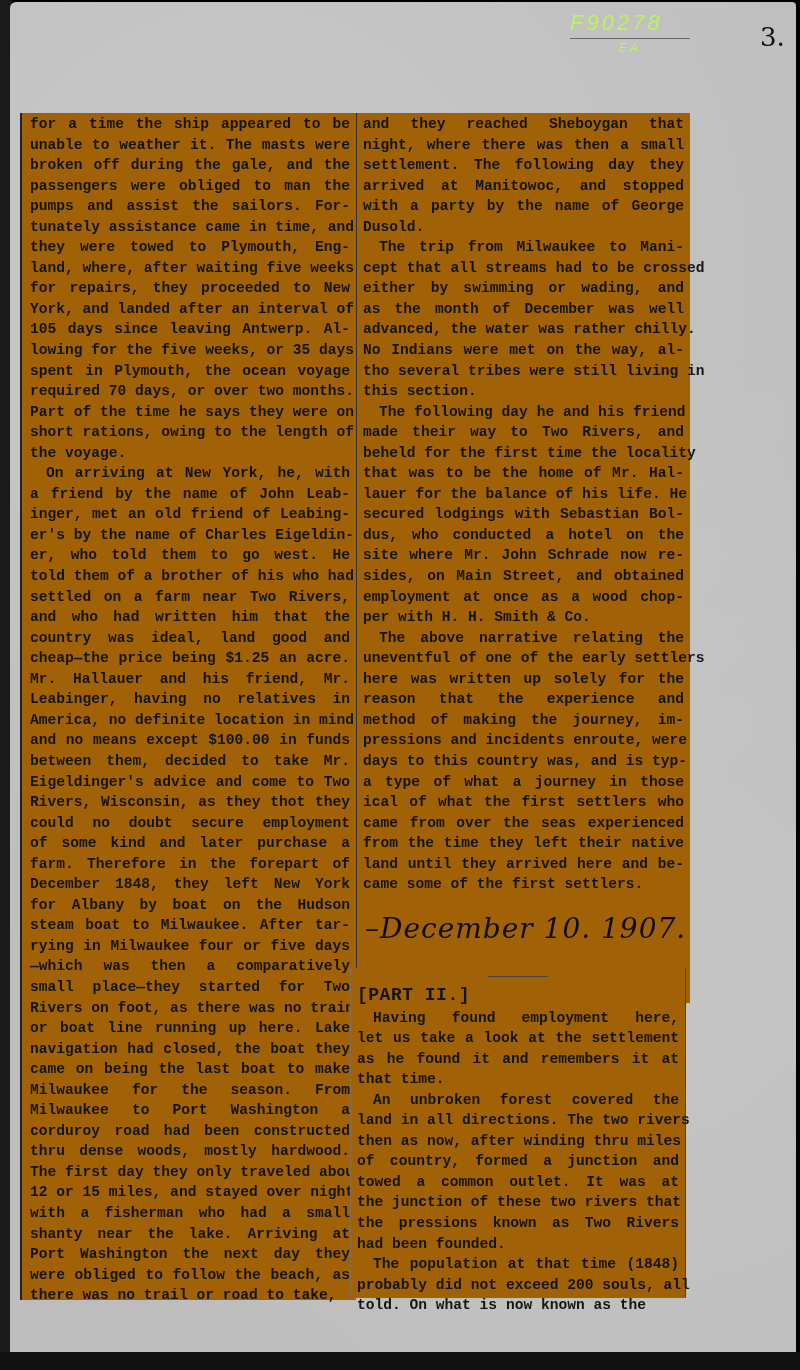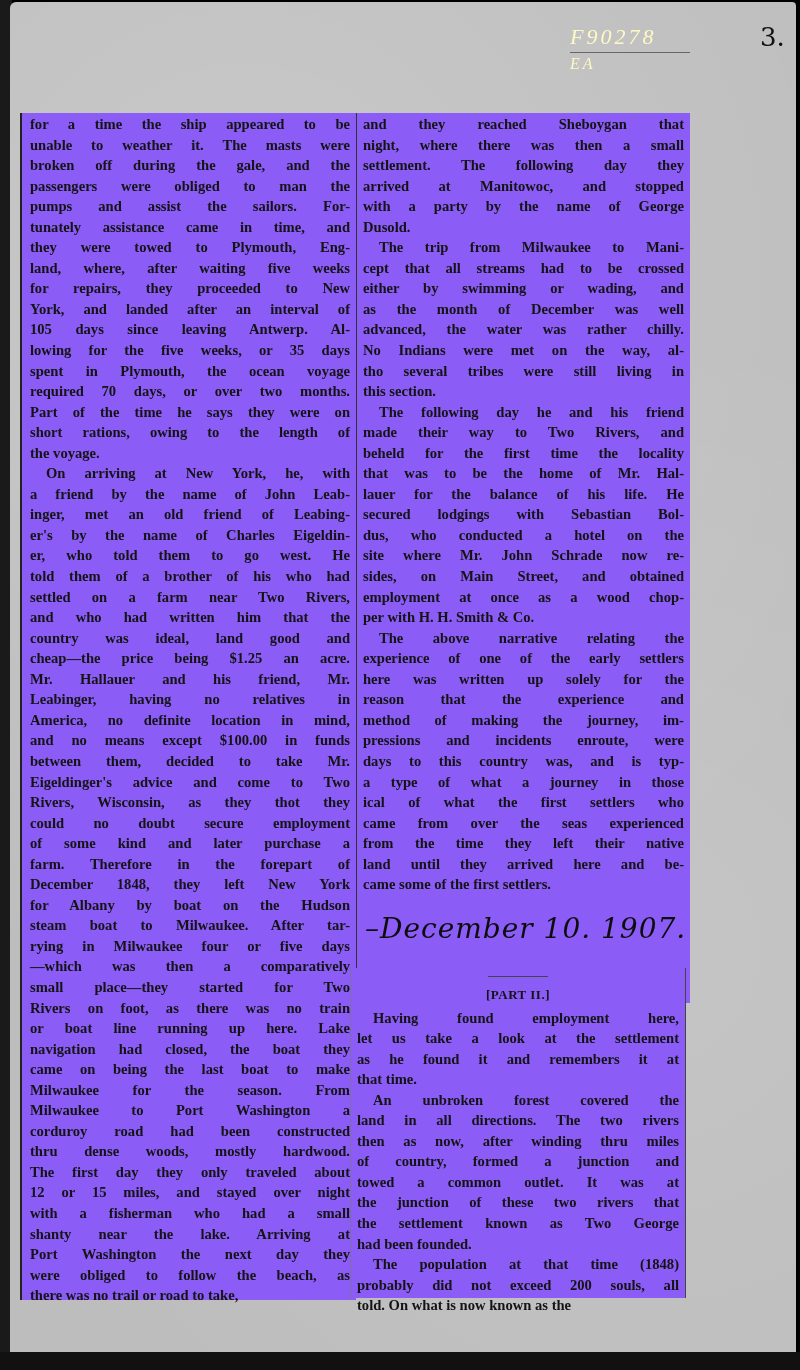--- a/index.html
+++ b/index.html
@@ -16,54 +16,54 @@
         radial-gradient(circle at 80% 70%, rgba(255,255,255,0.12), rgba(0,0,0,0) 55%);
       border-radius: 6px 4px 2px 2px;
     }
     .edge-left {
       position: absolute; left: 0; top: 0; width: 12px; height: 1370px; background: #1a1a1a;
     }
     .edge-bottom {
       position: absolute; left: 0; top: 1352px; width: 800px; height: 18px; background: #111;
     }
     .catalog {
-      position: absolute; left: 570px; top: 24px; width: 120px;
-      font-family: Liberation Serif, serif; color: #fef9c3; font-size: 22px;
+      position: absolute; left: 570px; top: 10px; width: 120px;
+      font-family: Liberation Sans, sans-serif; color: #bef264; font-size: 22px;
       letter-spacing: 3px; font-style: italic;
     }
     .catalog .num { display: block; border-bottom: 1px solid #666; padding-bottom: 2px; }
-    .catalog .initials { display: block; font-size: 16px; margin-top: 2px; }
+    .catalog .initials { display: block; text-align: center; font-size: 12px; margin-top: 2px; }
     .page-number {
       position: absolute; left: 760px; top: 22px; font-size: 26px; color: #111;
       font-family: "DejaVu Serif", serif;
     }
     .clipping {
-      position: absolute; background: #8b5cf6;
-      font-family: Liberation Serif, serif; font-size: 14.6px; line-height: 20.55px;
+      position: absolute; background: #a16207;
+      font-family: Liberation Mono, monospace; font-size: 14.6px; line-height: 20.55px;
       color: #141414; font-weight: bold;
       text-align: justify; box-sizing: border-box;
     }
     .clip-left {
       left: 20px; top: 113px; width: 336px; height: 1187px;
       padding: 1px 6px 0 8px; border-left: 2px solid #222;
     }
     .clip-right-1 {
       left: 356px; top: 113px; width: 334px; height: 890px;
       padding: 1px 6px 7px 6px; border-left: 1px solid #333;
     }
     .clip-right-2 {
       left: 350px; top: 968px; width: 336px; height: 330px;
       padding: 8px 6px 0 6px; border-left: 1px dashed #777; border-right: 1px solid #444;
     }
     .clipping p { margin: 0; }
     .line { display: block; text-align: justify; text-align-last: justify; white-space: nowrap; }
     .line.last { text-align-last: left; }
     .indent { padding-left: 16px; }
     .part-heading {
-      text-align: center; font-weight: bold; font-size: 13px; margin: 8px 0 2px 0;
+      text-align: left; font-weight: bold; font-size: 18px; margin: 8px 0 2px 0;
       letter-spacing: 0.5px;
     }
     .rule-short {
       width: 60px; height: 1px; background: #444; margin: 0 auto;
     }
     .handwritten-date {
       position: absolute; left: 365px; top: 912px; font-size: 28px;
       font-family: "DejaVu Serif", serif; font-style: italic; color: #0d0d0d;
       letter-spacing: 1px;
     }
@@ -173,21 +173,21 @@
       <span class="line">lauer for the balance of his life. He</span>
       <span class="line">secured lodgings with Sebastian Bol-</span>
       <span class="line">dus, who conducted a hotel on the</span>
       <span class="line">site where Mr. John Schrade now re-</span>
       <span class="line">sides, on Main Street, and obtained</span>
       <span class="line">employment at once as a wood chop-</span>
       <span class="line last">per with H. H. Smith &amp; Co.</span>
     </p>
   <p>
       <span class="line indent">The above narrative relating the</span>
-      <span class="line">experience of one of the early settlers</span>
+      <span class="line">uneventful of one of the early settlers</span>
       <span class="line">here was written up solely for the</span>
       <span class="line">reason that the experience and</span>
       <span class="line">method of making the journey, im-</span>
       <span class="line">pressions and incidents enroute, were</span>
       <span class="line">days to this country was, and is typ-</span>
       <span class="line">a type of what a journey in those</span>
       <span class="line">ical of what the first settlers who</span>
       <span class="line">came from over the seas experienced</span>
       <span class="line">from the time they left their native</span>
       <span class="line">land until they arrived here and be-</span>
@@ -206,21 +206,21 @@
       <span class="line">as he found it and remembers it at</span>
       <span class="line last">that time.</span>
     </p>
   <p>
       <span class="line indent">An unbroken forest covered the</span>
       <span class="line">land in all directions. The two rivers</span>
       <span class="line">then as now, after winding thru miles</span>
       <span class="line">of country, formed a junction and</span>
       <span class="line">towed a common outlet. It was at</span>
       <span class="line">the junction of these two rivers that</span>
-      <span class="line">the settlement known as Two George</span>
+      <span class="line">the pressions known as Two Rivers</span>
       <span class="line last">had been founded.</span>
     </p>
   <p>
       <span class="line indent">The population at that time (1848)</span>
       <span class="line">probably did not exceed 200 souls, all</span>
       <span class="line last">told. On what is now known as the</span>
     </p>
 </div>
 
 </body></html>

